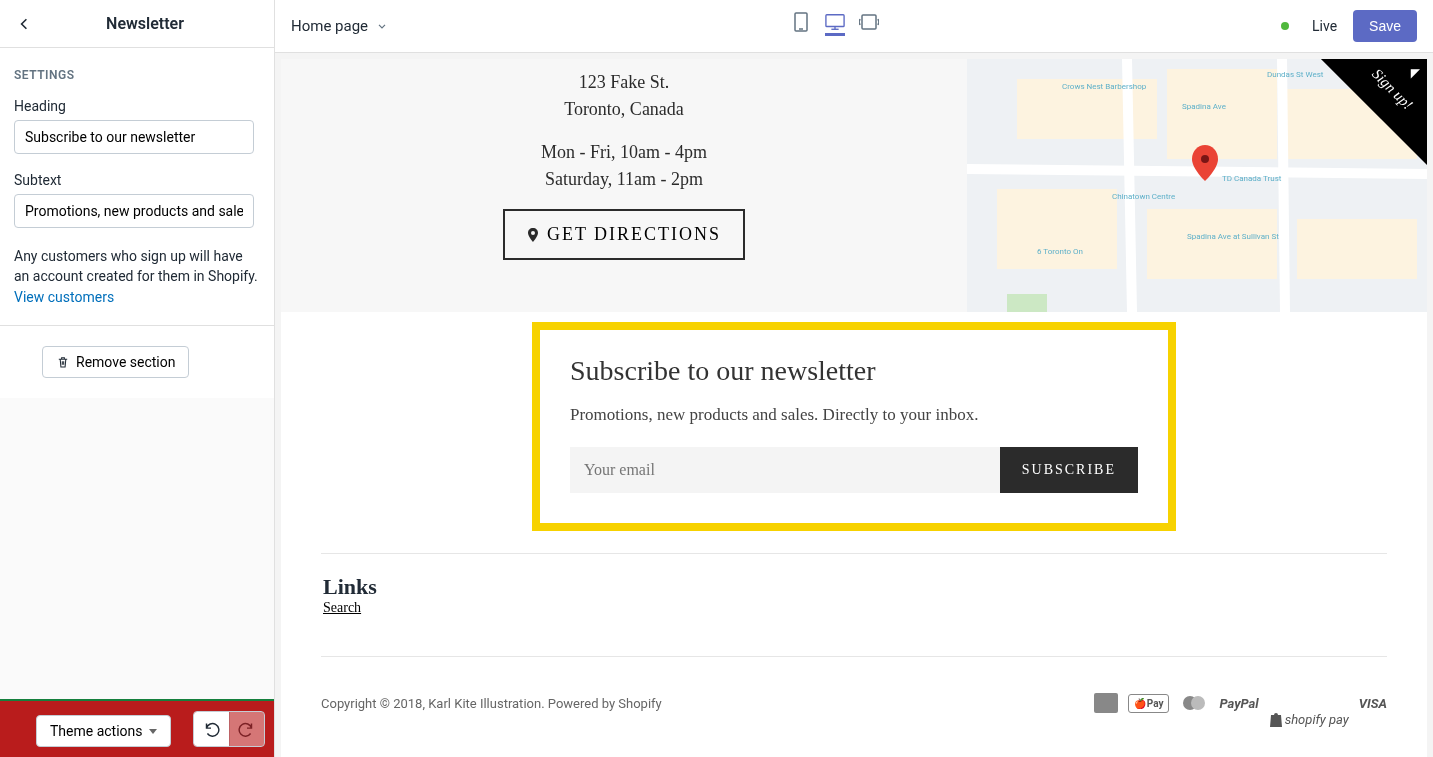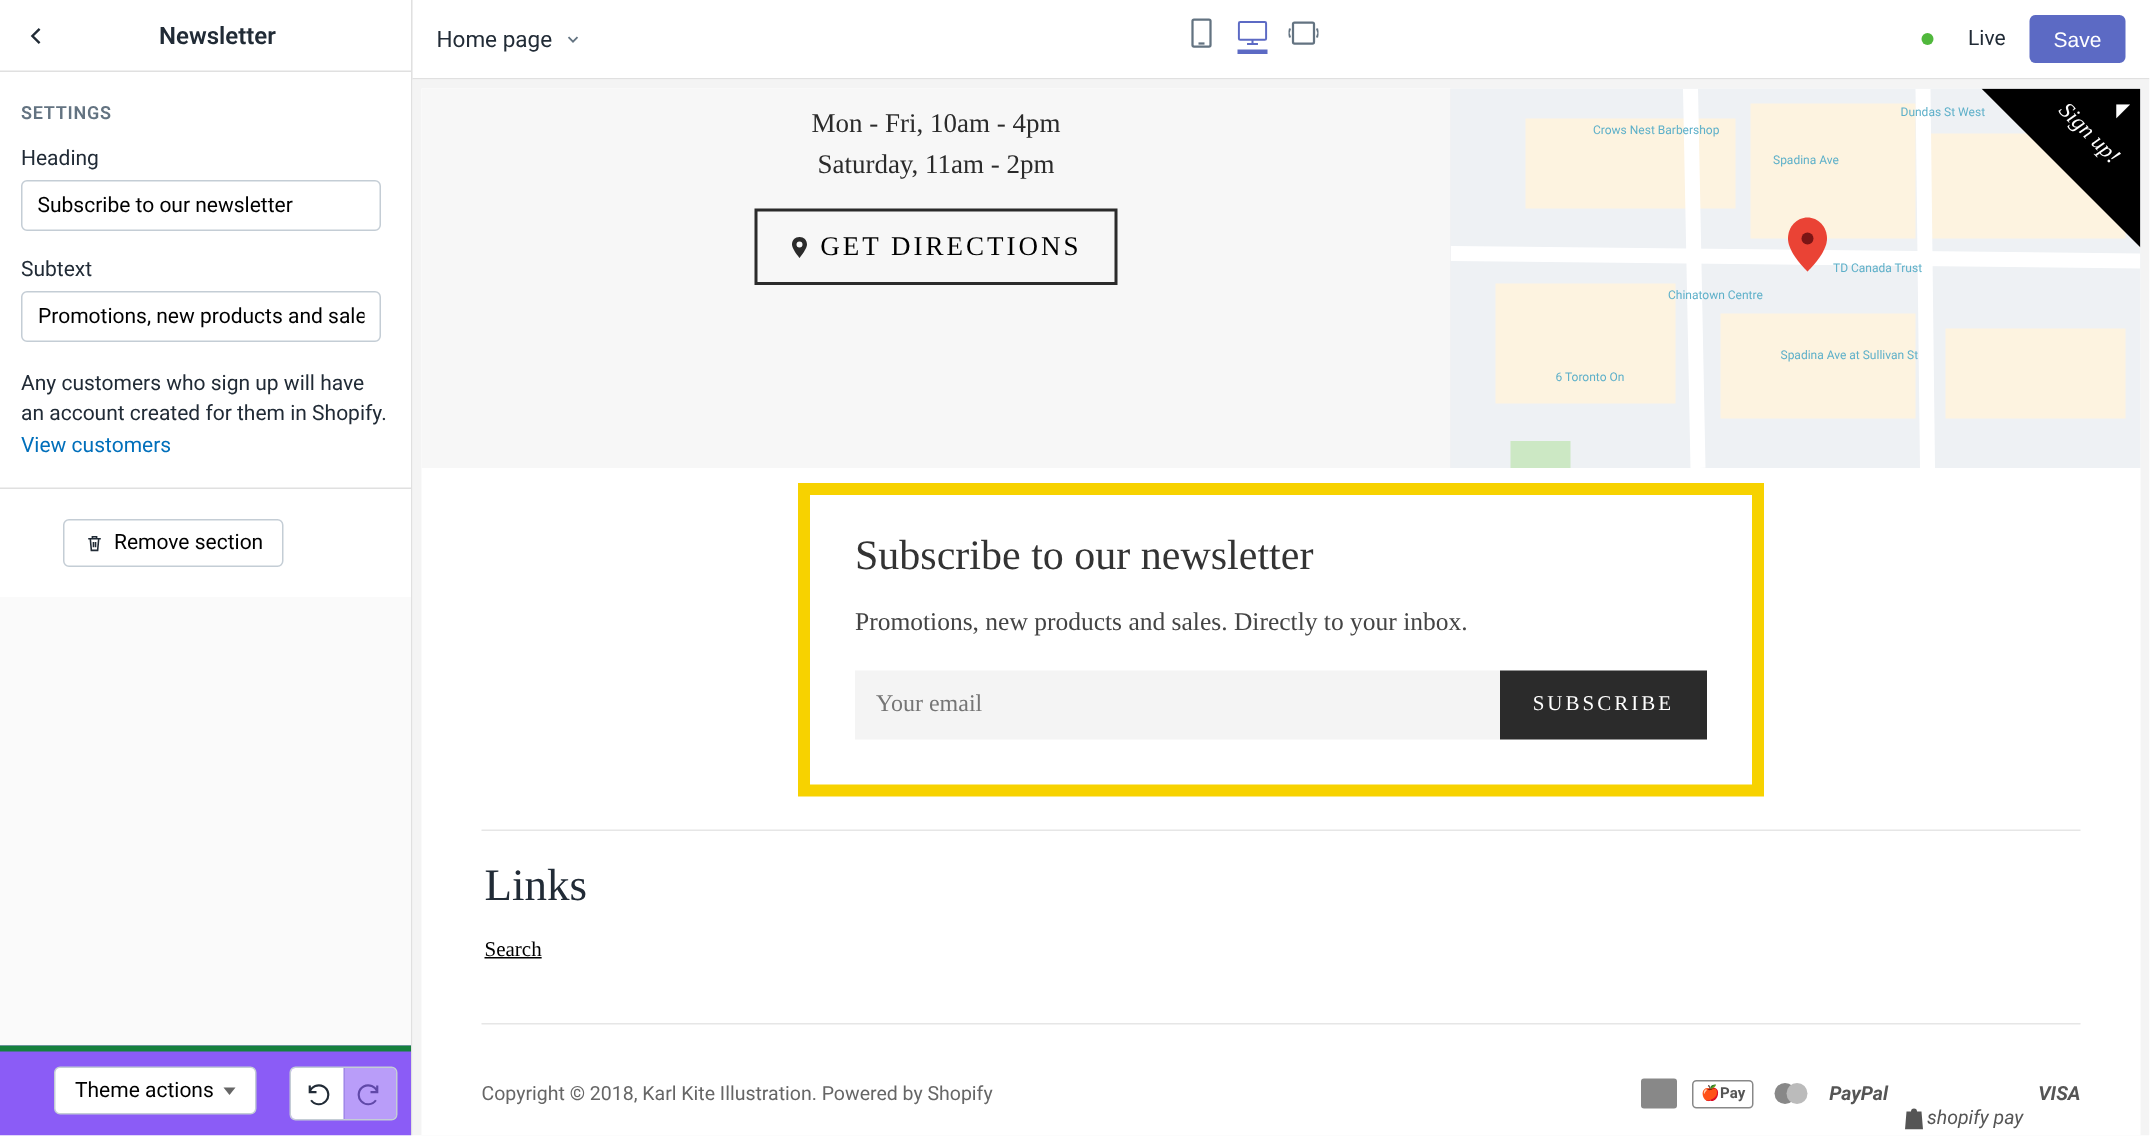--- a/index.html
+++ b/index.html
@@ -16,21 +16,21 @@
   .settings-label { font-size: 12px; font-weight: 600; letter-spacing: 0.5px; color: #637381; margin-bottom: 16px; }
   .field-label { font-size: 14px; margin-bottom: 6px; display: block; }
   .text-input { width: 240px; padding: 8px 10px; border: 1px solid #c4cdd5; border-radius: 4px; font-size: 14px; font-family: inherit; margin-bottom: 18px; background: #fff; }
   .help-text { font-size: 14px; color: #212b36; line-height: 1.45; margin-bottom: 10px; }
   .help-text a { color: #006fbb; text-decoration: none; }
 
   .remove-wrap { padding: 20px 14px; background: #fff; }
   .btn { display: inline-flex; align-items: center; gap: 6px; padding: 7px 13px; border: 1px solid #c4cdd5; border-radius: 4px; background: #fff; font-size: 14px; cursor: pointer; font-family: inherit; margin-left: 28px; }
   .btn svg { width: 14px; height: 14px; }
 
-  .sidebar-footer { margin-top: auto; border-top: 4px solid #15803d; padding: 10px 8px; display: flex; gap: 22px; align-items: flex-start; background: #8b5cf6; }
+  .sidebar-footer { margin-top: auto; border-top: 2px solid #15803d; padding: 10px 8px; display: flex; gap: 22px; align-items: flex-end; background: #b91c1c; }
   .theme-actions { }
   .history-group { display: flex; border: 1px solid #c4cdd5; border-radius: 4px; overflow: hidden; }
   .history-btn { width: 35px; height: 34px; display: flex; align-items: center; justify-content: center; background: #fff; cursor: pointer; }
   .history-btn.disabled { opacity: 0.4; cursor: default; }
   .history-btn + .history-btn { border-left: 1px solid #c4cdd5; }
 
   
   .main { flex: 1; display: flex; flex-direction: column; }
   .topbar { display: flex; align-items: center; padding: 10px 16px; border-bottom: 1px solid #e0e0e0; }
   .page-select { display: inline-flex; align-items: center; gap: 8px; font-size: 15px; cursor: pointer; }
@@ -59,21 +59,21 @@
 
   .newsletter-box { margin: 10px auto 0; width: 644px; border: 8px solid #f7d200; padding: 25px 30px 30px; background:#fff; font-family: Georgia, serif; color:#333;}
   .newsletter-title { font-size: 28px; margin-bottom: 18px; font-weight:normal;}
   .newsletter-sub { font-size: 17px; margin-bottom: 22px; color:#444;}
   .news-form { display: flex; }
   .news-input { flex: 1; background: #f4f4f4; border: none; padding: 14px 14px; font-size: 16px; font-family: inherit;}
   .news-sub-btn { background: #2b2b2b; color: #fff; border: none; padding: 0 22px; font-size: 14px; letter-spacing: 2px; cursor:pointer; font-family: inherit;}
 
   .divider { border: none; border-top: 1px solid #e6e6e6; margin: 22px 40px 0; }
   .links-block { padding: 20px 42px 10px; font-family: Georgia, serif;}
-  .links-title { font-size: 30px; font-weight:normal; margin-bottom: 18px;}
+  .links-title { font-size: 22px; font-weight:bold; }
   .links-item { font-size: 14px; color:#000000;text-decoration:underline;}
   
   .copy-row { margin: 30px 40px 0; border-top:1px solid #e6e6e6; padding-top:20px; display:flex; align-items:center; font-size:13px; color:#666;}
   .payicons { margin-left:auto; display:flex; gap:10px; align-items:center;}
   .pi { height:20px; display:inline-flex; align-items:center; justify-content:center; font-size:10px; font-weight:bold; color:#555; }
   .pi-box { border:1px solid #888; border-radius:3px; padding:0 5px; height:19px;}
   .pi-amex { width:24px; background:#888; border-radius:2px;}
   .pi-mc { width:30px;}
   .pi-mc .c1,.pi-mc .c2{width:14px;height:14px;border-radius:50%;background:#888;display:inline-block;}
   .pi-mc .c2{margin-left:-6px;background:#bbb;}
@@ -173,20 +173,24 @@
         <span>Live</span>
       </div>
       <button class="save-btn">Save</button>
     </div>
 
     <div class="preview-wrap">
       <div class="preview">
 
         <div class="loc-block">
           <div class="loc-left">
+            <div class="loc-line">
+              <div>123 Fake St.</div>
+              <div>Toronto, Canada</div>
+            </div>
             <div class="loc-line">
               <div>Mon - Fri, 10am - 4pm</div>
               <div>Saturday, 11am - 2pm</div>
             </div>
             <button class="directions-btn">
               <svg width="12" height="14" viewBox="0 0 12 14" fill="#2b2b2b">
                   <path d="M6 0C3 0 1 2 1 5c0 3 5 9 5 9s5-6 5-9c0-3-2-5-5-5zm0 7a2 2 0 1 1 0-4 2 2 0 0 1 0 4z"></path>
                 </svg>
               <span>GET DIRECTIONS</span>
             </button>

